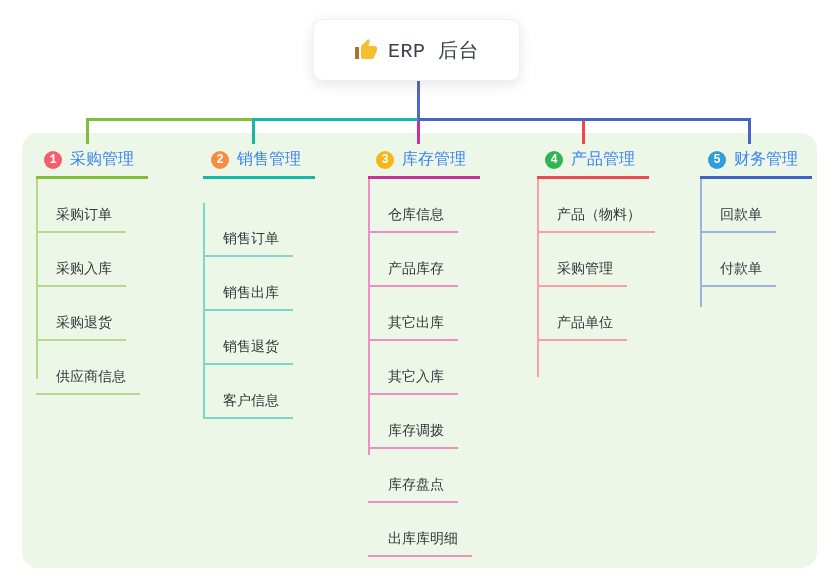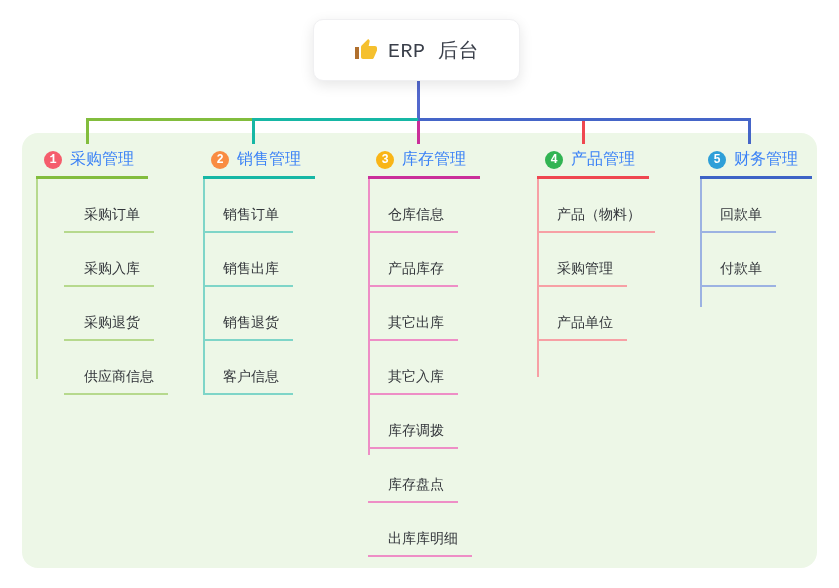--- a/index.html
+++ b/index.html
@@ -79,42 +79,42 @@
       <path fill="#f5c02e" d="M23 10c0-1.1-.9-2-2-2h-6.31l.95-4.57.03-.32c0-.41-.17-.79-.44-1.06L14.17 1 7.59 7.59C7.22 7.95 7 8.45 7 9v10c0 1.1.9 2 2 2h9c.83 0 1.54-.5 1.84-1.22l3.02-7.05c.09-.23.14-.47.14-.73v-2z"></path>
     </svg>
     <span class="root-label">ERP 后台</span>
   </div>
 
   <div>
     <div class="branch-title" style="left: 36px; border-bottom-color: rgb(130, 189, 61);">
       <span class="badge" style="background-color: rgb(245, 93, 108);">1</span>
       <span class="branch-label">采购管理</span>
     </div>
-    <div class="children" style="left: 36px; height: 200px; border-left-color: rgb(182, 217, 141); padding-left: 28px;">
+    <div class="children" style="left: 36px; height: 200px; border-left-color: rgb(182, 217, 141);">
       <div class="child">
         <span class="child-label" style="border-bottom-color: rgb(182, 217, 141);">采购订单</span>
         </div>
       <div class="child">
         <span class="child-label" style="border-bottom-color: rgb(182, 217, 141);">采购入库</span>
         </div>
       <div class="child">
         <span class="child-label" style="border-bottom-color: rgb(182, 217, 141);">采购退货</span>
         </div>
       <div class="child">
         <span class="child-label" style="border-bottom-color: rgb(182, 217, 141);">供应商信息</span>
         </div>
     </div>
   </div>
 
   <div>
     <div class="branch-title" style="left: 203px; border-bottom-color: rgb(22, 183, 165);">
       <span class="badge" style="background-color: rgb(249, 140, 66);">2</span>
       <span class="branch-label">销售管理</span>
     </div>
-    <div class="children" style="left: 203px; height: 216px; border-left-color: rgb(126, 213, 200);">
+    <div class="children" style="left: 203px; height: 216px; border-left-color: rgb(126, 213, 200); margin-top: 24px;">
       <div class="child">
         <span class="child-label" style="border-bottom-color: rgb(126, 213, 200);">销售订单</span>
         </div>
       <div class="child">
         <span class="child-label" style="border-bottom-color: rgb(126, 213, 200);">销售出库</span>
         </div>
       <div class="child">
         <span class="child-label" style="border-bottom-color: rgb(126, 213, 200);">销售退货</span>
         </div>
       <div class="child">

